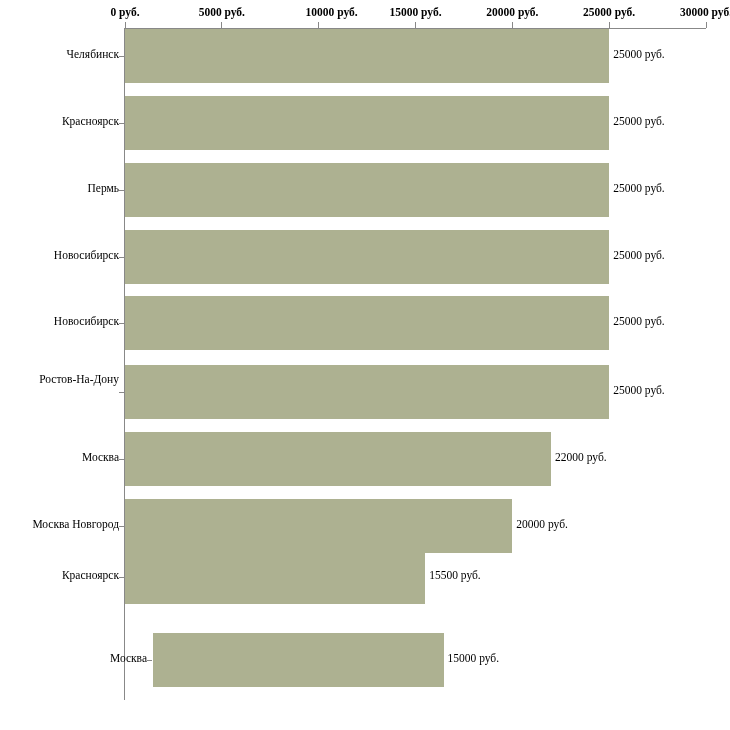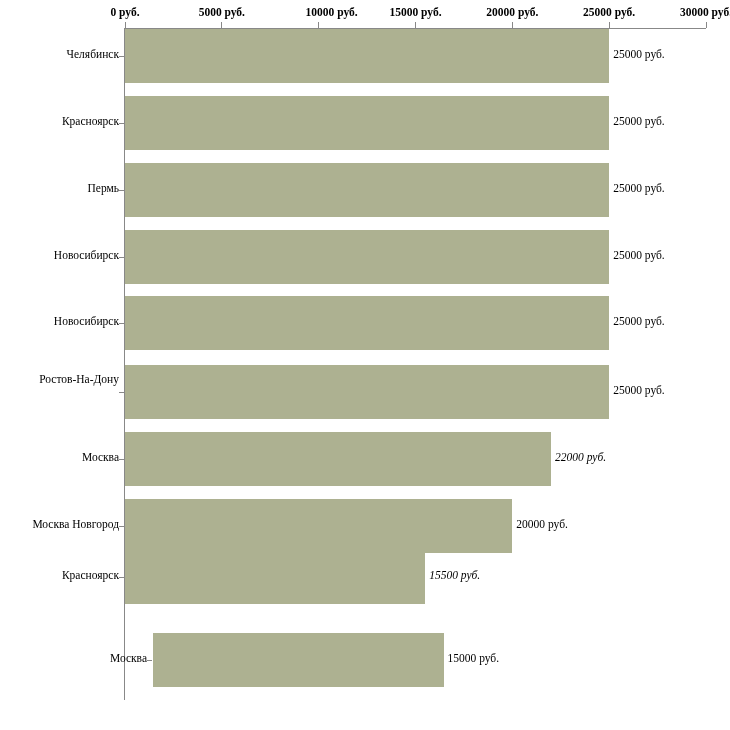--- a/index.html
+++ b/index.html
@@ -144,33 +144,33 @@
       <div class="row" style="top: 364.5px; height: 54px;">
         <div class="cat-tick" style="top: 27px;"></div>
         <div class="cat-label" style="top: 8px;">Ростов-На-Дону</div>
         <div class="bar" style="width: 484.167px; top: 0px; background: rgb(173, 177, 145);"></div>
         <div class="bar-value" style="left: 613.167px; top: 19px;">25000 руб.</div>
       </div>
       <div class="row" style="top: 431.6px; height: 54px;">
         <div class="cat-tick" style="top: 27px;"></div>
         <div class="cat-label" style="top: 19px;">Москва</div>
         <div class="bar" style="width: 426.067px; top: 0px; background: rgb(173, 177, 145);"></div>
-        <div class="bar-value" style="left: 555.067px; top: 19px; font-style: italic;">22000 руб.</div>
+        <div class="bar-value" style="left: 555.067px; top: 19px;">22000 руб.</div>
       </div>
       <div class="row" style="top: 498.7px; height: 54px;">
         <div class="cat-tick" style="top: 27px;"></div>
         <div class="cat-label" style="top: 19px;">Москва Новгород</div>
         <div class="bar" style="width: 387.333px; top: 0px; background: rgb(173, 177, 145);"></div>
         <div class="bar-value" style="left: 516.333px; top: 19px;">20000 руб.</div>
       </div>
       <div class="row" style="top: 550px; height: 54px;">
         <div class="cat-tick" style="top: 27px;"></div>
         <div class="cat-label" style="top: 19px;">Красноярск</div>
         <div class="bar" style="width: 300.183px; top: 0px; background: rgb(173, 177, 145);"></div>
-        <div class="bar-value" style="left: 429.183px; top: 19px; font-style: italic;">15500 руб.</div>
+        <div class="bar-value" style="left: 429.183px; top: 19px;">15500 руб.</div>
       </div>
       <div class="row" style="top: 632.9px; height: 54px; margin-left: 28px;">
         <div class="cat-tick" style="top: 27px;"></div>
         <div class="cat-label" style="top: 19px;">Москва</div>
         <div class="bar" style="width: 290.5px; top: 0px; background: rgb(173, 177, 145);"></div>
         <div class="bar-value" style="left: 419.5px; top: 19px;">15000 руб.</div>
       </div>
     </div>
 
 </div>

